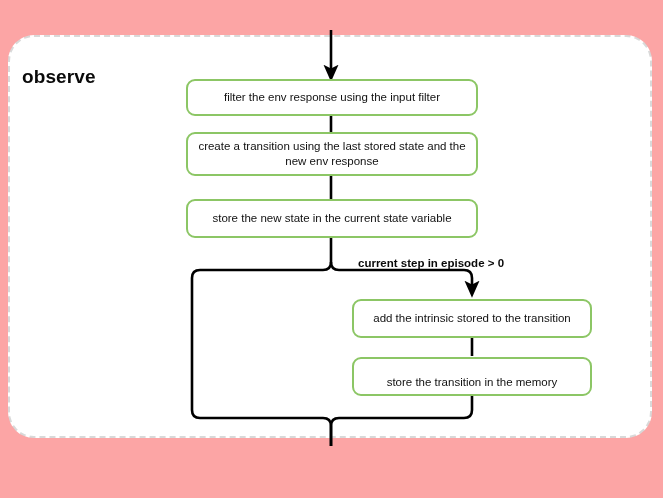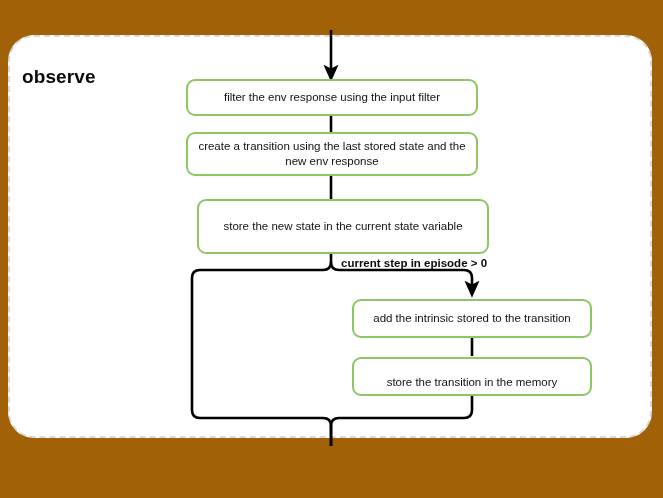--- a/index.html
+++ b/index.html
@@ -4,21 +4,21 @@
 <style>
   html, body {
     margin: 0;
     padding: 0;
     background: #000000;
   }
   #stage {
     position: relative;
     width: 663px;
     height: 498px;
-    background: #a16207;
+    background: #fca5a5;
     overflow: hidden;
     font-family: "Liberation Sans", sans-serif;
   }
   #svg-layer {
     position: absolute;
     left: 0;
     top: 0;
     width: 663px;
     height: 498px;
   }
@@ -100,25 +100,25 @@
   <div class="panel-title">observe</div>
 
   <div class="node" style="left:186px; top:132px; width:292px; height:44px;">
     <span>create a transition using the last stored state and the new env response</span>
   </div>
 
   <div class="node" style="left:186px; top:79px; width:292px; height:37px;">
     <span>filter the env response using the input filter</span>
   </div>
 
-  <div class="node" style="left:197px; top:199px; width:292px; height:55px;">
+  <div class="node" style="left:186px; top:199px; width:292px; height:39px;">
     <span>store the new state in the current state variable</span>
   </div>
 
-  <div class="edge-label" style="left:341px; top:257px;">current step in episode &gt; 0</div>
+  <div class="edge-label" style="left:358px; top:257px;">current step in episode &gt; 0</div>
 
   <div class="node" style="left:352px; top:299px; width:240px; height:39px;">
     <span>add the intrinsic stored to the transition</span>
   </div>
 
   <div class="node" style="left:352px; top:357px; width:240px; height:39px;align-items:flex-end;">
     <span>store the transition in the memory</span>
   </div>
 
 </div>

